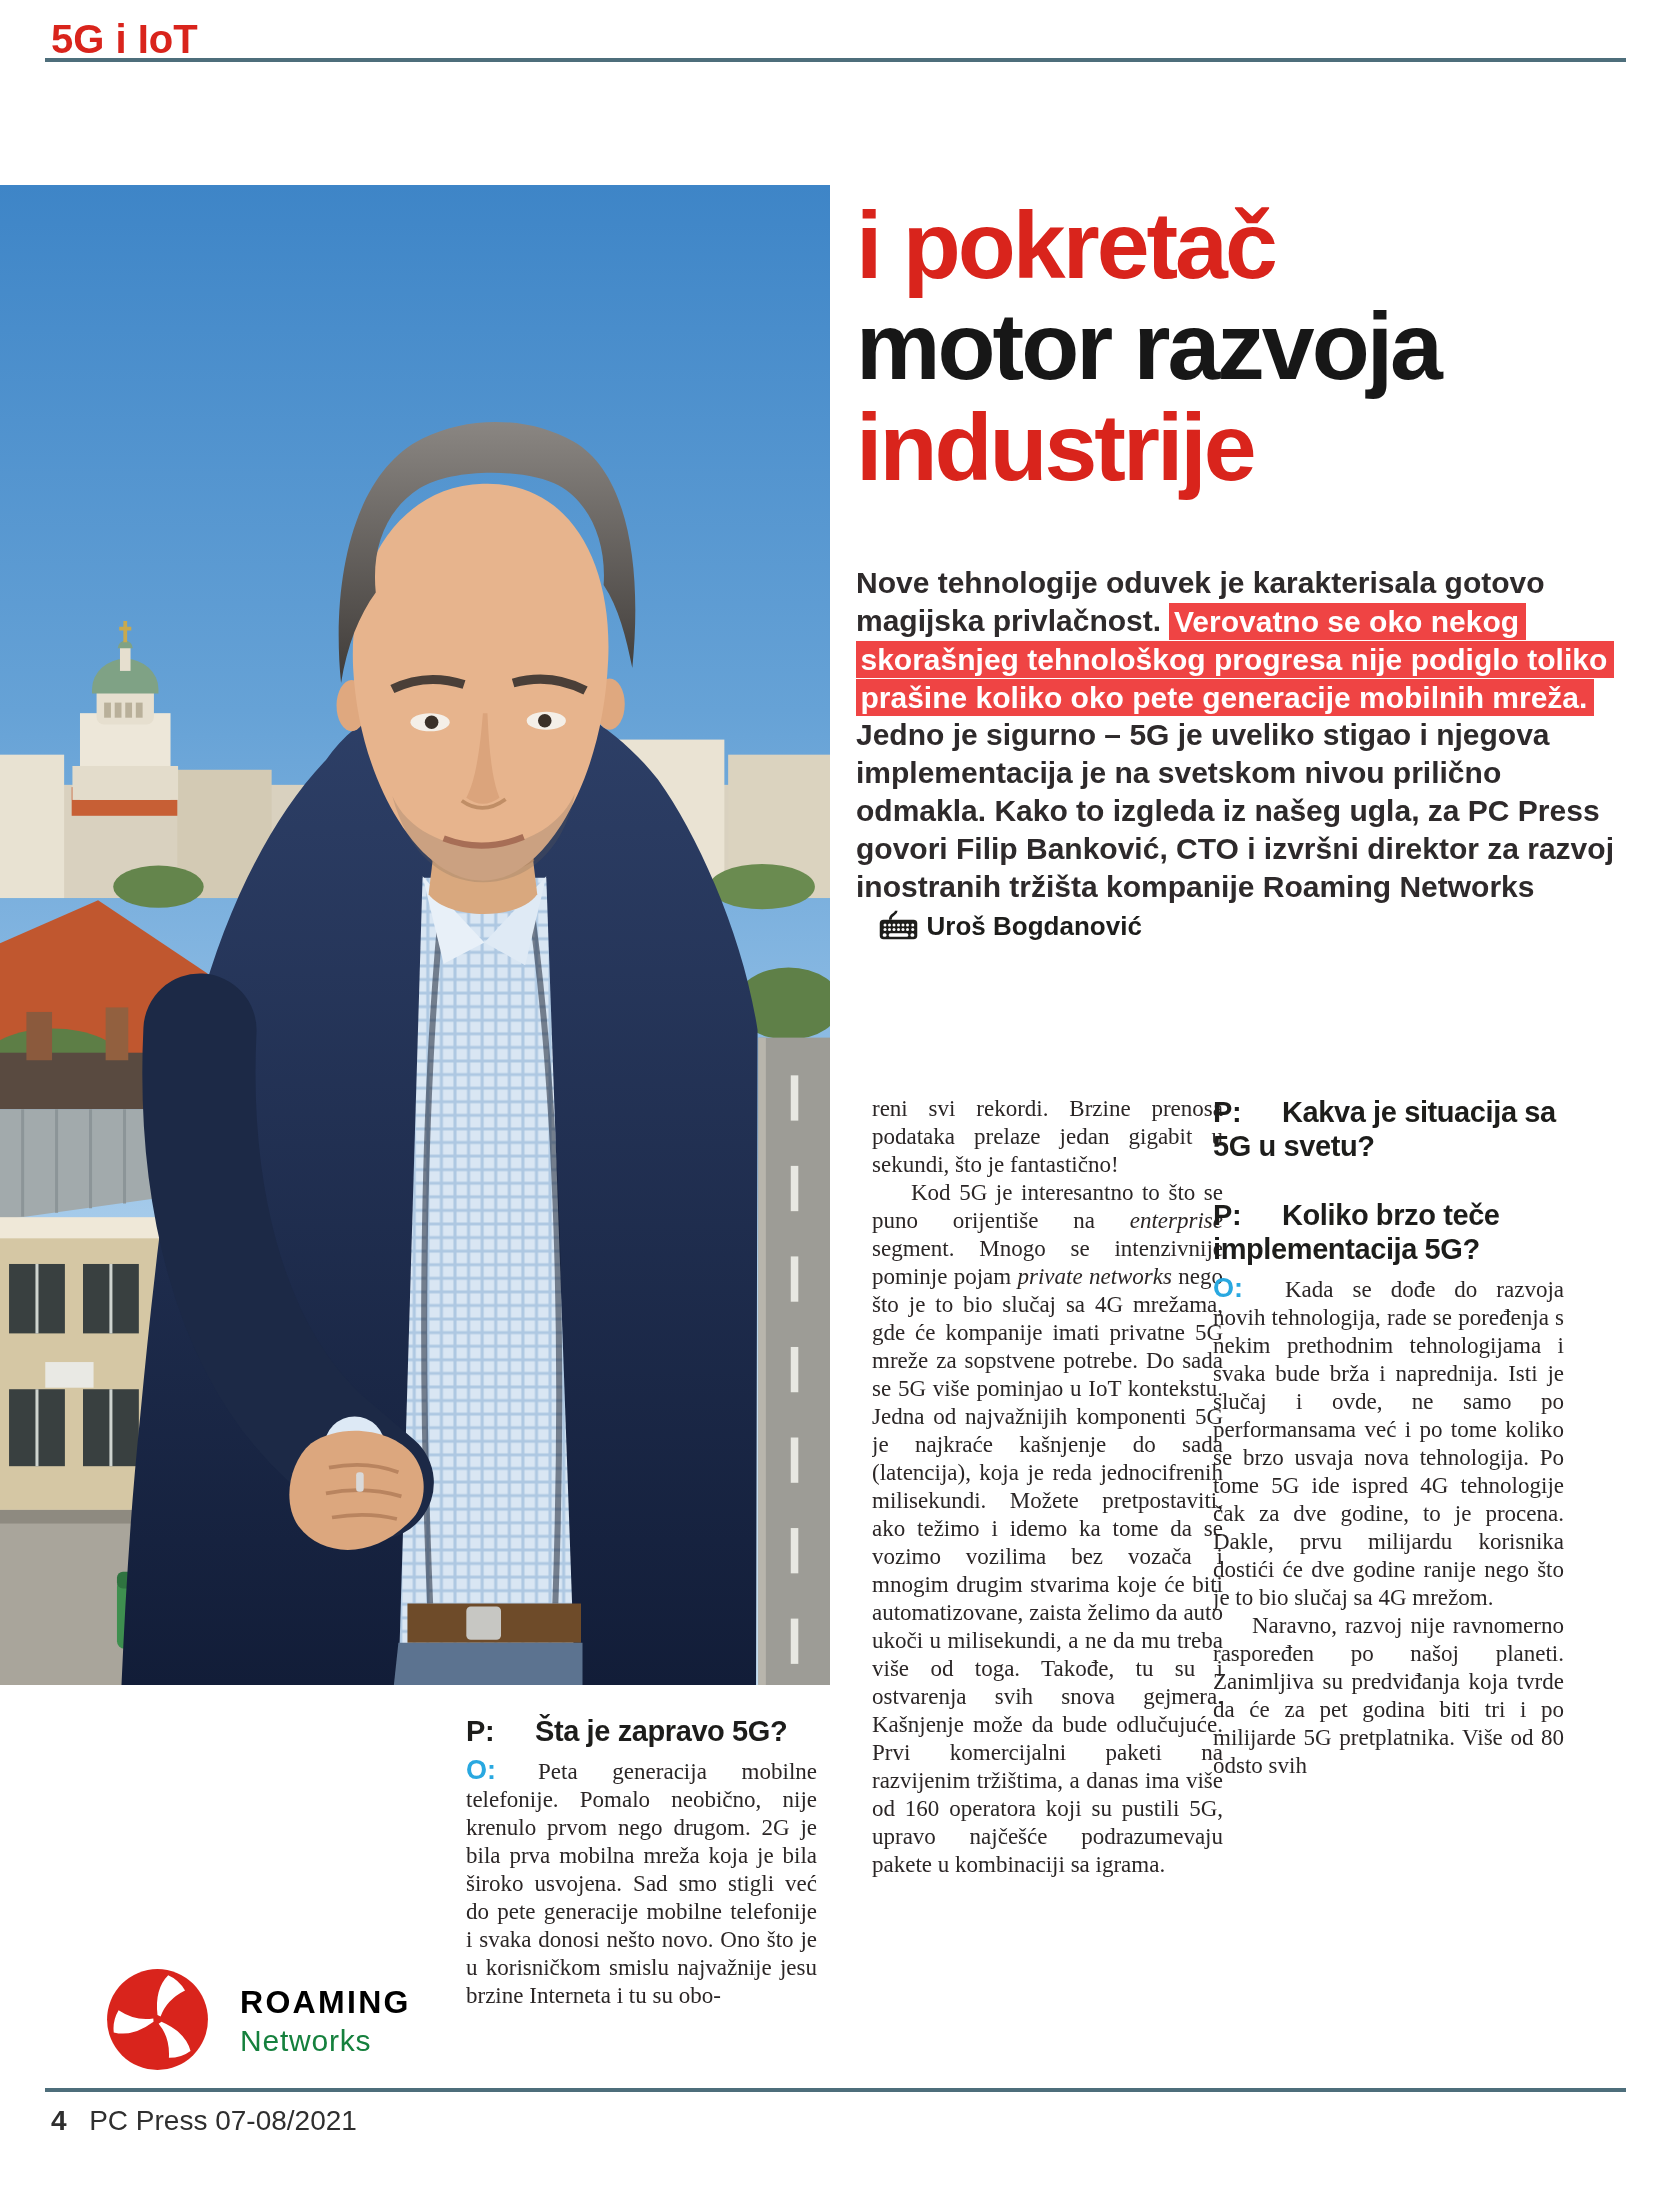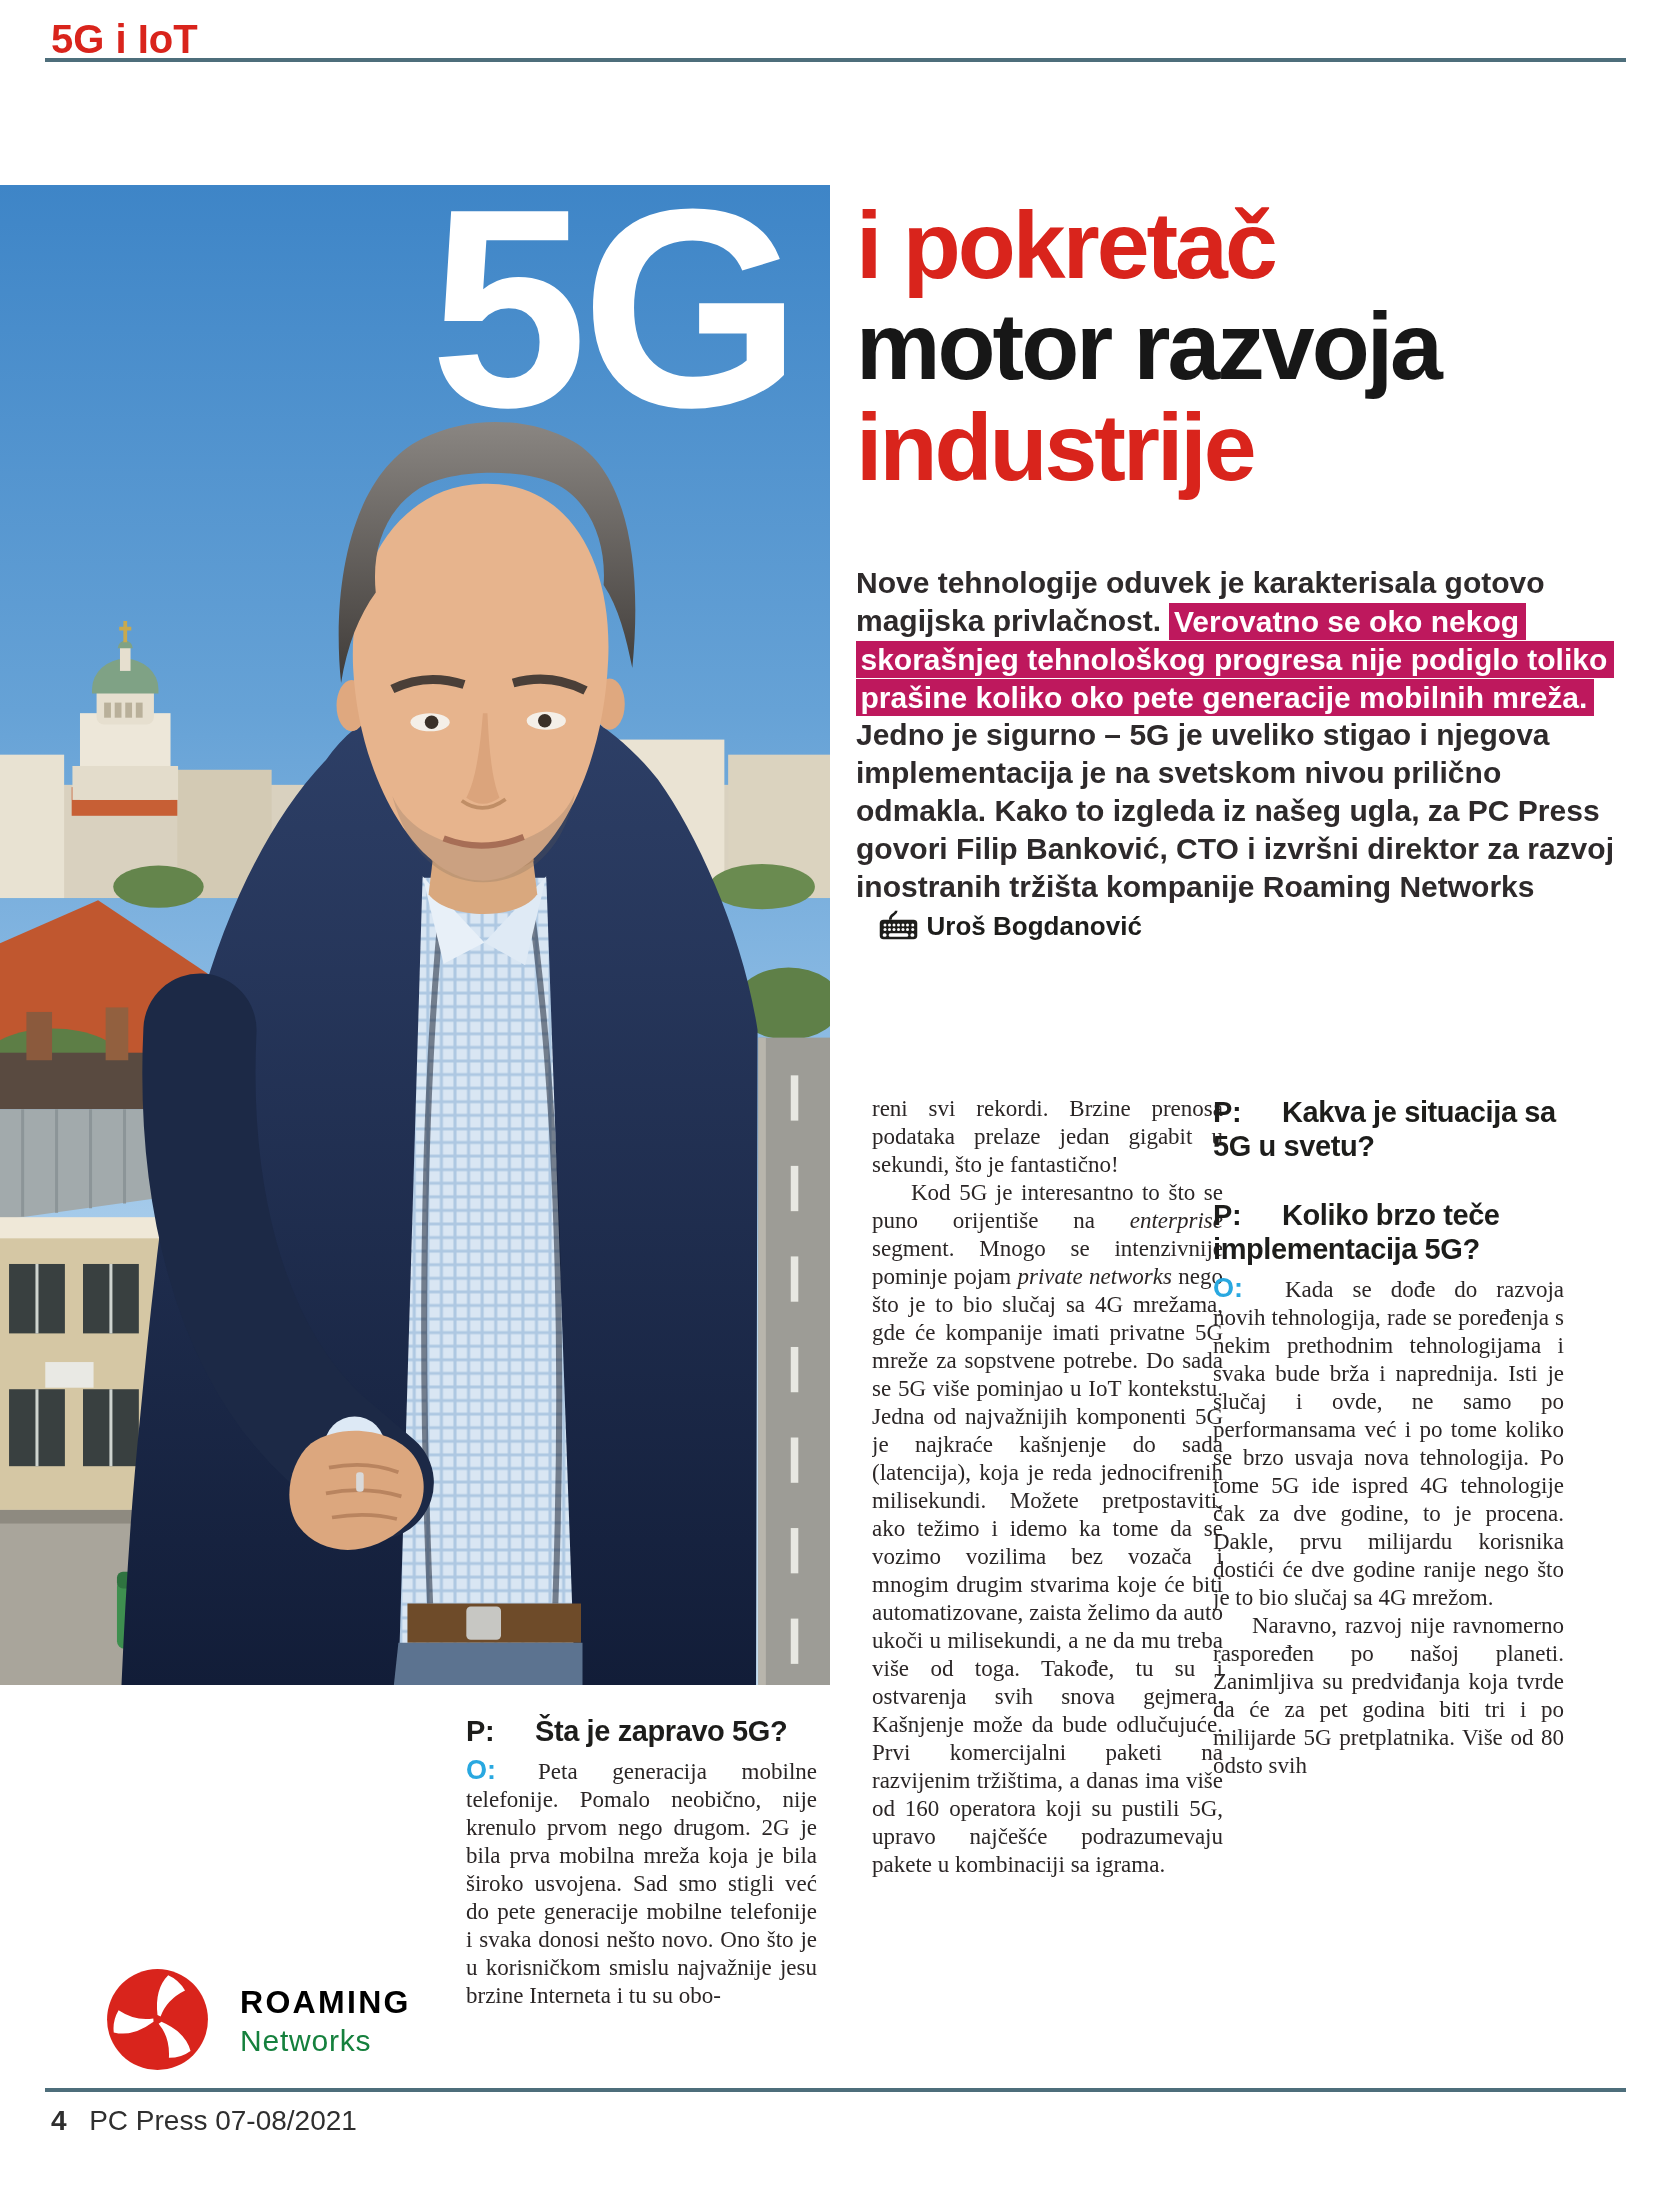--- a/index.html
+++ b/index.html
@@ -14,21 +14,21 @@
   
   .overlay-5g{position:absolute;left:430px;top:167px;font-size:283px;line-height:283px;
               font-weight:bold;color:#ffffff;letter-spacing:-6px;}
   
   .title{position:absolute;left:856px;top:195px;}
   .title-line{font-size:95px;line-height:101px;font-weight:bold;letter-spacing:-3px;color:#171717;white-space:nowrap;}
   .title-line.red{color:#d9241c;}
   
   .lead{position:absolute;left:856px;top:564px;width:758px;font-size:30px;line-height:38px;
         font-weight:bold;color:#2e2a2b;}
-  .lead .hl{background:#be185d;color:#ffffff;padding:1.5px 6.8px 3px 4.5px;
+  .lead .hl{background:#ef4444;color:#ffffff;padding:1.5px 6.8px 3px 4.5px;
             -webkit-box-decoration-break:clone;box-decoration-break:clone;}
   .byline{white-space:nowrap;margin-left:22.6px;font-size:26px;color:#1d1d1b;font-weight:bold;}
   .byline svg{vertical-align:-6px;margin-right:9px;}
   
   .col{position:absolute;width:351px;overflow:hidden;}
   .col-left{left:466px;top:1714px;height:371px;}
   .col-mid{left:872px;top:1095px;height:985px;}
   .col-right{left:1213px;top:1095px;height:985px;}
   .body{font-family:"Liberation Serif",serif;font-size:23px;line-height:28px;color:#2b2626;
         text-align:justify;margin:0;}
@@ -197,21 +197,20 @@
           <circle cx="572" cy="712" r="9" fill="#3a3028"></circle>
         <ellipse cx="724" cy="710" rx="26" ry="12" fill="#f4efe8"></ellipse>
           <circle cx="722" cy="710" r="9" fill="#3a3028"></circle>
         <path d="M 640 700 C 636 750 630 790 618 812 Q 640 828 662 812 C 652 788 648 748 646 700" fill="#dba47c"></path>
         <path d="M 612 816 Q 640 836 670 814" stroke="#c08e66" stroke-width="5" fill="none"></path>
         <path d="M 588 866 Q 640 886 694 864" stroke="#a76e56" stroke-width="8" fill="none"></path>
       </g>
     </svg>
   </div>
 
-  <div class="overlay-5g">5G</div>
 
   <div class="title">
     <div class="title-line red">i pokretač</div>
     <div class="title-line">motor razvoja</div>
     <div class="title-line red">industrije</div>
   </div>
 
   <div class="lead"><span>Nove tehnologije oduvek je karakterisala gotovo magijska privlačnost. </span><span class="hl">Verovatno se oko nekog skorašnjeg tehnološkog progresa nije podiglo toliko prašine koliko oko pete generacije mobilnih mreža.</span><span> Jedno je sigurno – 5G je uveliko stigao i njegova implementacija je na svetskom nivou prilično odmakla. Kako to izgleda iz našeg ugla, za PC Press govori Filip Banković, CTO i izvršni direktor za razvoj inostranih tržišta kompanije Roaming Networks</span><span class="byline"><svg width="39" height="32" viewBox="0 0 52 42">
           <path d="M15 14 C15 6 23 8 23 2" stroke="#1d1d1b" stroke-width="3.5" fill="none"></path>
           <rect x="1" y="14" width="50" height="26" rx="5" fill="#1d1d1b"></rect>

